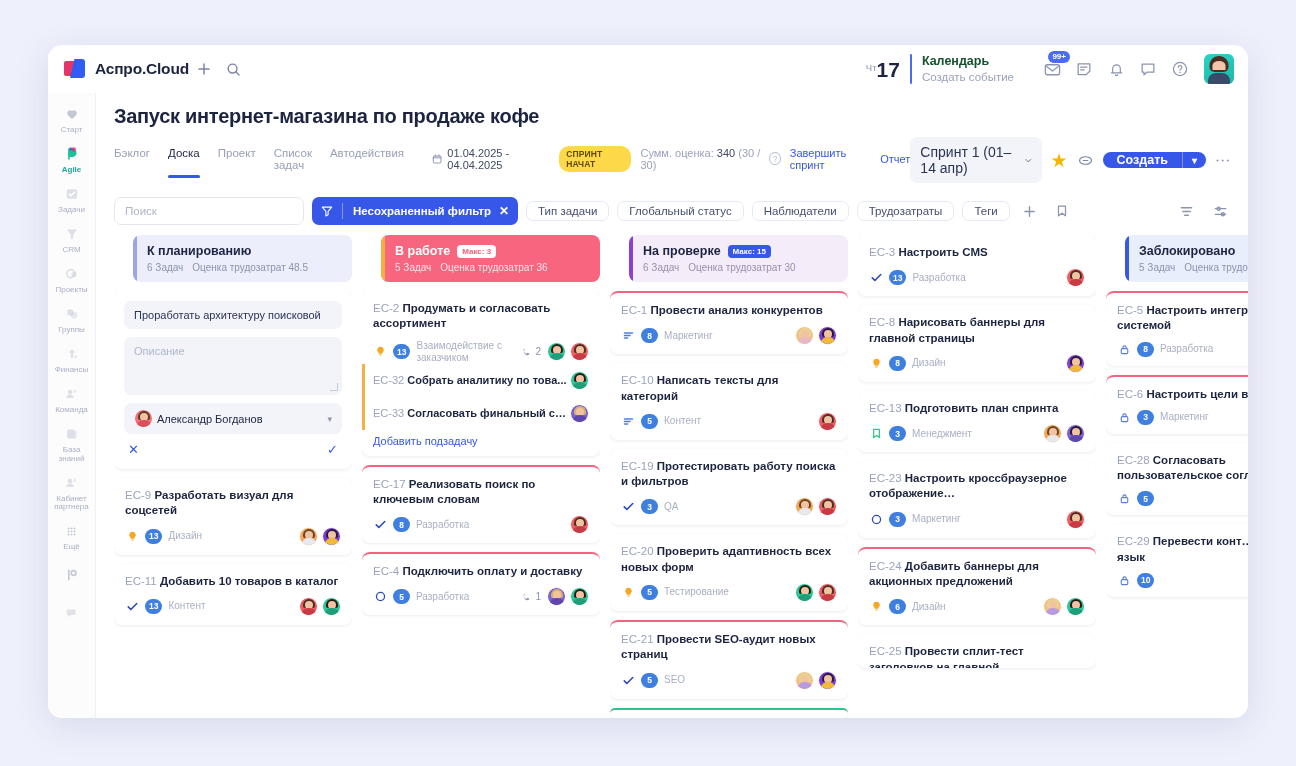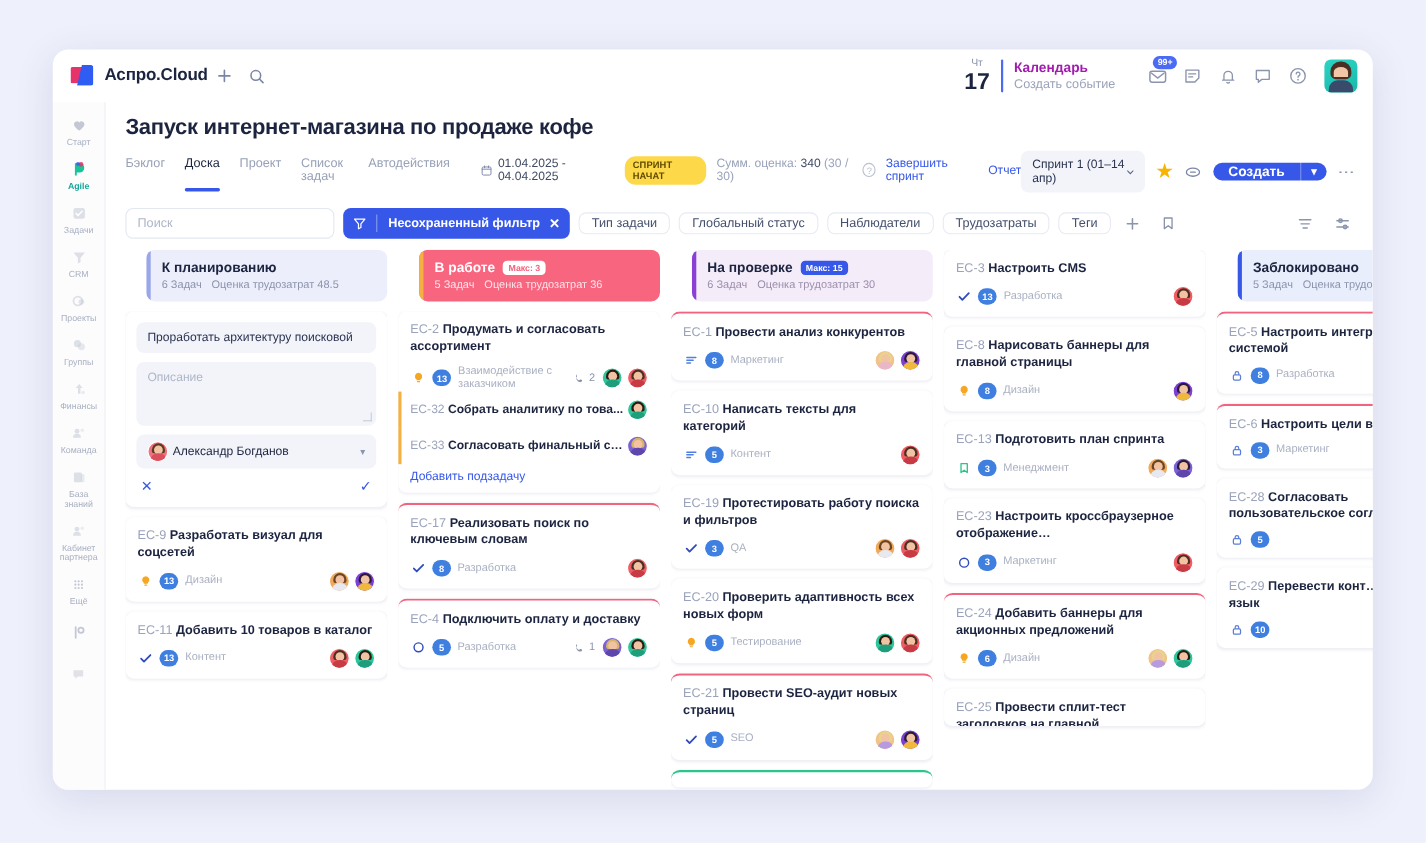--- a/index.html
+++ b/index.html
@@ -22,26 +22,26 @@
   .brand { display: flex; align-items: center; gap: 9px; }
   .logo { width: 22px; height: 20px; position: relative; }
   .logo .l1 { position:absolute; left:0; top:2px; width:12px; height:15px; background:#e6336a;
               clip-path: polygon(0 0,100% 0,60% 100%,0 100%); border-radius:2px 0 0 2px;}
   .logo .l2 { position:absolute; left:6px; top:0; width:15px; height:19px; background:#2f5cf2;
               clip-path: polygon(30% 0,100% 0,100% 100%,0 100%); border-radius:0 3px 3px 0;}
   .brand-name { font-size: 15.5px; font-weight: 700; color: #1c2440; letter-spacing: -.2px; }
   .tb-icon { width: 30px; height: 30px; display:flex; align-items:center; justify-content:center;
              color:#7b85a8; cursor:pointer; }
   .tb-spacer { flex: 1; }
-  .date-box { display:flex; flex-direction:column; align-items:center; line-height:1; margin-right:10px;}
+  .date-box { display:flex; flex-direction:row; align-items:center; line-height:1; margin-right:10px;}
   .date-dow { font-size: 9.5px; color:#8b94ad; margin-bottom:2px;}
   .date-num { font-size: 21px; font-weight:700; color:#1c2440;}
   .cal-sep { width:2px; height:30px; background:#4b6bf5; border-radius:2px; margin-right:10px;}
   .cal-txt { line-height:1.3; margin-right:22px;}
-  .cal-title { font-size:12.5px; font-weight:700; color:#a21caf;}
+  .cal-title { font-size:12.5px; font-weight:700; color:#14532d;}
   .cal-sub { font-size:11.5px; color:#9aa3bb; cursor:pointer;}
   .hicon { width:32px; height:32px; display:flex; align-items:center; justify-content:center;
            color:#8b94ad; position:relative; cursor:pointer;}
   .badge99 { position:absolute; top:-2px; right:-2px; background:#4b6bf5; color:#fff;
              font-size:8px; font-weight:700; border-radius:8px; padding:1px 4px; line-height:1.3;}
   .avatar-hdr { width:30px;height:30px;border-radius:6px;margin-left:8px; overflow:hidden;
                 background: linear-gradient(160deg,#2bd4c4,#19b8a8); position:relative;}
   .avatar-hdr .hair{position:absolute;left:50%;top:2px;transform:translateX(-50%);
                 width:19px;height:16px;border-radius:9px 9px 5px 5px;background:#4a2f22;}
   .avatar-hdr .hair2{position:absolute;left:50%;top:7px;transform:translateX(-50%);
@@ -76,21 +76,21 @@
   .sprint-meta { display:flex; align-items:center; gap:9px; margin-left:28px; padding-bottom:7px;}
   .sm-date { font-size:11px; color:#404a63; display:flex; align-items:center; gap:5px;}
   .pill-yellow { background:#fdd949; color:#5f4a00; font-size:8.5px; font-weight:700;
                  border-radius:10px; padding:3px 7px; letter-spacing:.1px;}
   .sm-est { font-size:11px; color:#404a63; }
   .sm-est .gray { color:#9aa3bb; }
   .q-ico { width:13px;height:13px;border:1.3px solid #b9c0d0;border-radius:50%;
            font-size:8.5px;color:#b9c0d0;display:flex;align-items:center;justify-content:center;}
   .sm-link { font-size:11px; color:#3657e8; cursor:pointer;}
   .head-right { margin-left:auto; display:flex; align-items:center; gap:9px; padding-bottom:4px;}
-  .sprint-sel { background:#f2f4f9; border-radius:7px; padding:7px 10px; font-size:11px;
+  .sprint-sel { background:#f2f4f9; border-radius:7px; padding:7px 10px; font-size:14px;
                 color:#2a3352; display:flex; align-items:center; gap:0; cursor:pointer;}
   .star { color:#f7b500; font-size:19px; cursor:pointer;}
   .link-ico { width:22px;height:22px;display:flex;align-items:center;justify-content:center;
               color:#7b85a8;cursor:pointer;}
   .btn-create { background:#3657e8; color:#fff; border-radius:8px; height:16px; display:flex;
                 align-items:center; font-size:12.5px; font-weight:700; cursor:pointer;}
   .btn-create .lbl { padding:0 14px; }
   .btn-create .div { width:1px; height:18px; background:rgba(255,255,255,.35);}
   .btn-create .car { padding:0 9px; font-size:10px;}
   .kebab { color:#8b94ad; font-size:15px; line-height:.6; cursor:pointer; padding:0 4px;

